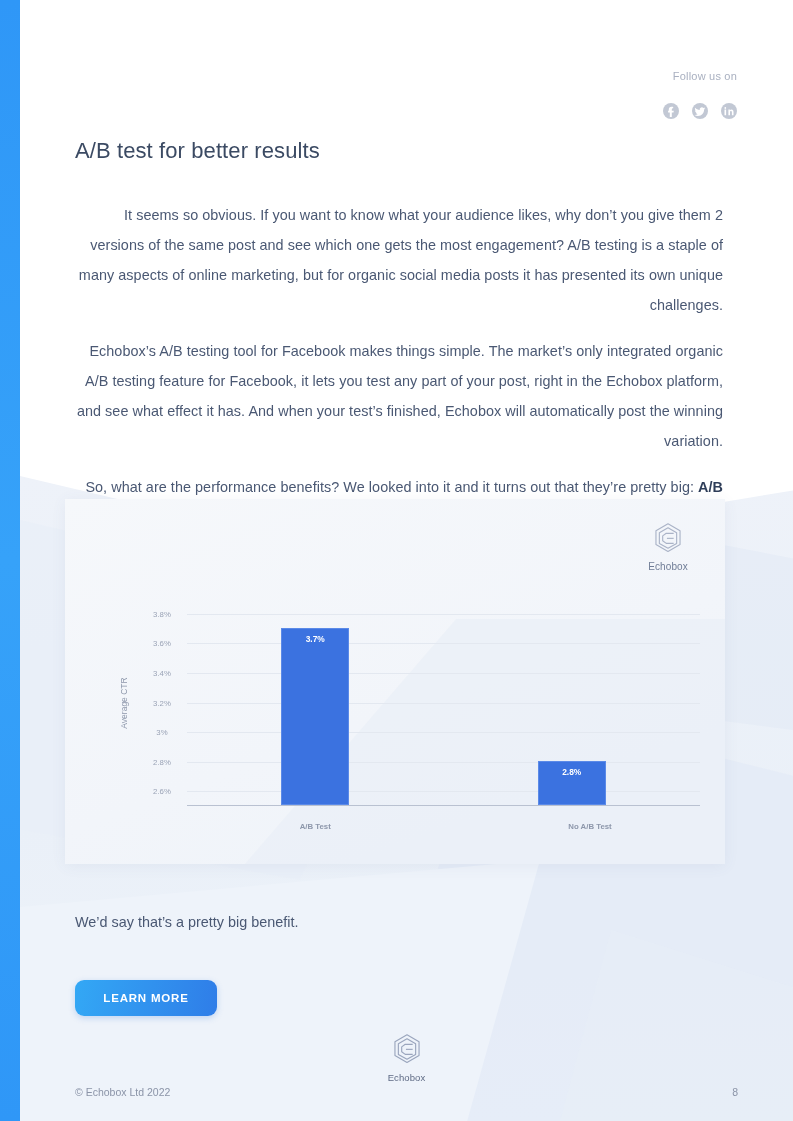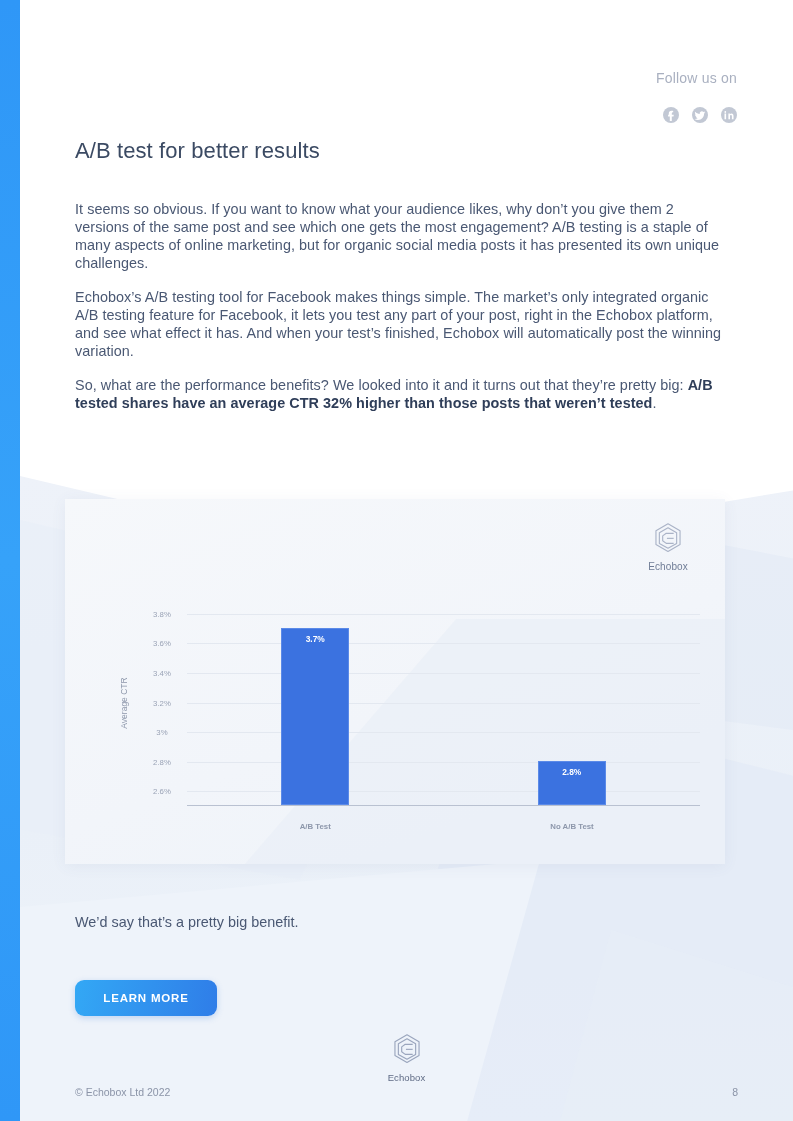--- a/index.html
+++ b/index.html
@@ -114,21 +114,21 @@
   }
 
   
   .follow-block {
     position: absolute;
     right: 56px;
     top: 70px;
     text-align: right;
   }
   .follow-label {
-    font-size: 14px;
+    font-size: 11px;
     color: #a9b0c0;
     letter-spacing: .2px;
     margin-bottom: 21px;
   }
   .social-row {
     display: flex;
     gap: 13px;
     justify-content: flex-end;
   }
   .social-icon {
@@ -155,24 +155,25 @@
 
   
   .body-copy {
     position: absolute;
     left: 55px;
     top: 200px;
     width: 648px;
   }
   .para {
     font-size: 14.4px;
-    line-height: 18px;
+    line-height: 30px;
     color: #4a5873;
     margin-bottom: 16px;
     letter-spacing: .05px;
+    text-align: right;
   }
   .para:last-child { margin-bottom: 0; }
   .para strong {
     font-weight: 700;
     color: #2f3e59;
   }
 
   
   .chart-card {
     position: absolute;
@@ -444,21 +445,21 @@
           <div class="bars" id="bars-layer">
               <div class="bar" style="left: 94.25px; width: 68px; height: 177.429px; background: rgb(59, 114, 224);">
                 <div class="bar-value">3.7%</div>
               </div>
               <div style="position: absolute; left: 94.25px; width: 68px; top: 0px; bottom: 0px;">
                 <div class="xtick">A/B Test</div>
               </div>
               <div class="bar" style="left: 350.75px; width: 68px; height: 44.3571px; background: rgb(59, 114, 224);">
                 <div class="bar-value">2.8%</div>
               </div>
-              <div style="position: absolute; left: 351px; width: 68px; top: 0px; bottom: 0px;">
+              <div style="position: absolute; left: 369px; width: 68px; top: 0px; bottom: 0px;">
                 <div class="xtick">No A/B Test</div>
               </div>
             </div>
         </div>
       </div>
     </div>
 
     <p class="closing-line">We’d say that’s a pretty big benefit.</p>
 
     <button class="cta-button">LEARN MORE</button>

